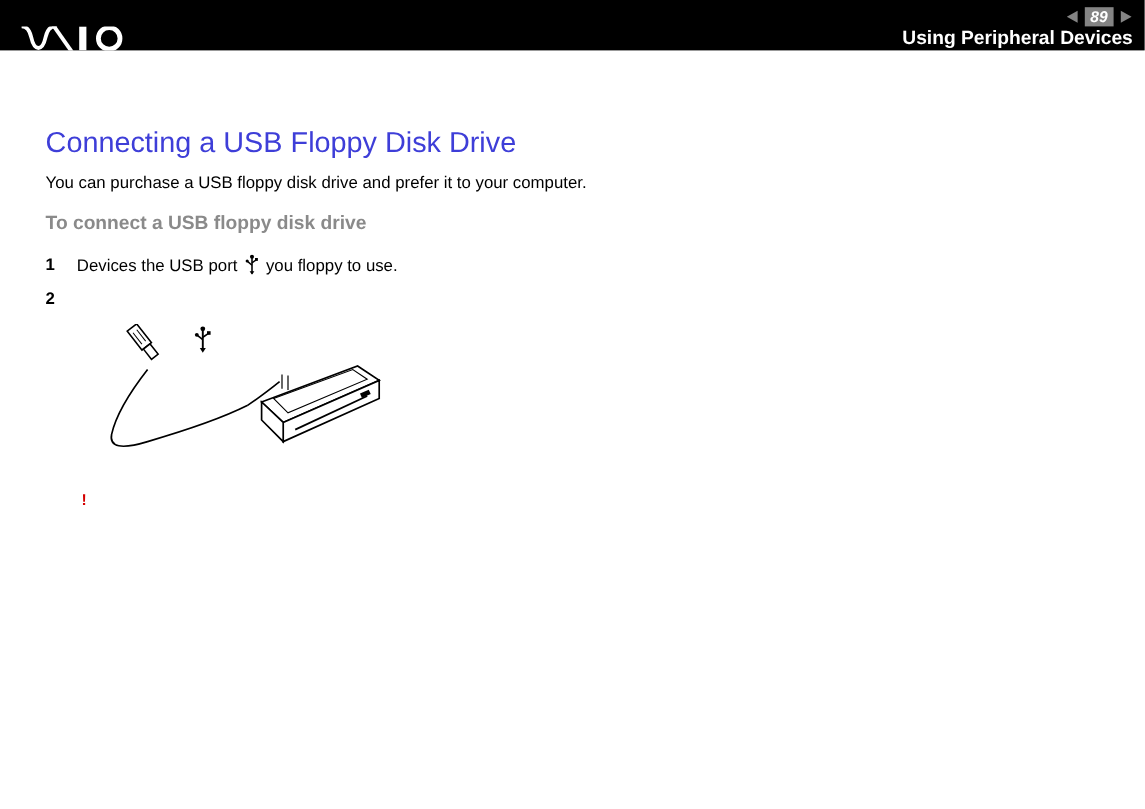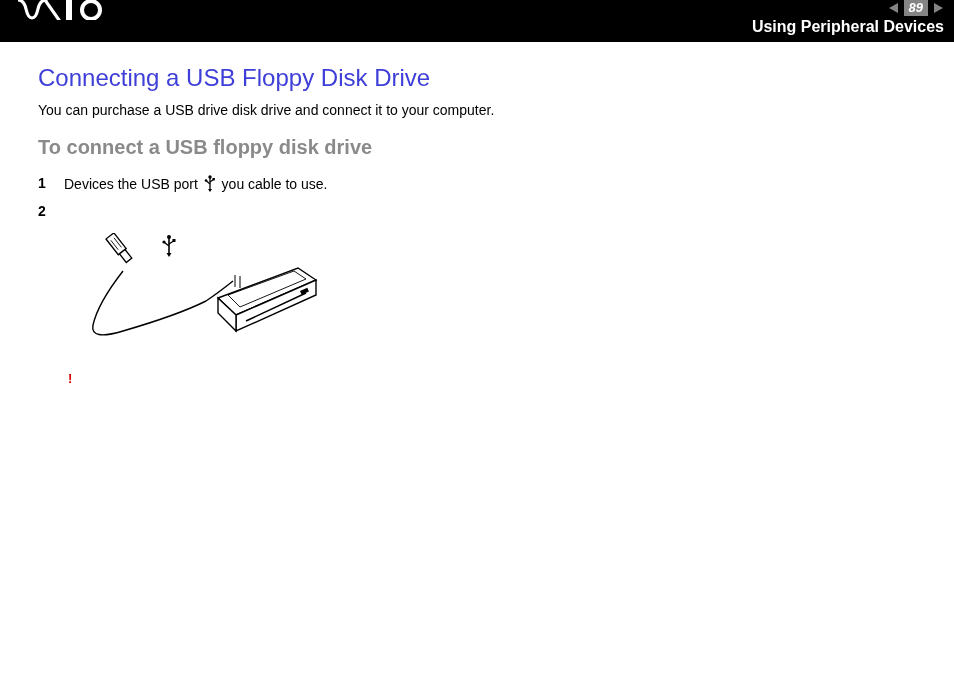--- a/index.html
+++ b/index.html
@@ -2,21 +2,21 @@
 <html><head>
 <meta charset="utf-8">
 <style>
   * { box-sizing: border-box; margin: 0; padding: 0; }
   html, body { width: 954px; height: 674px; font-family: Arial, Helvetica, sans-serif; background: #fff; color: #000; }
   .header {
     background: #000;
     color: #fff;
     height: 42px;
     display: flex;
-    align-items: flex-start;
+    align-items: flex-end;
     padding: 0 10px 0 18px;
     position: relative;
   }
   .logo { display: flex; align-items: center; gap: 2px; }
   .header-right {
     margin-left: auto;
     display: flex;
     flex-direction: column;
     align-items: flex-end;
     gap: 2px;
@@ -35,30 +35,30 @@
     background: #848484;
     color: #fff;
     padding: 0 5px;
     font-style: italic;
     font-weight: bold;
     font-size: 13px;
     line-height: 16px;
   }
 
   .body {
-    padding: 22px 38px 0 38px;
+    padding: 64px 38px 0 38px;
   }
   .title {
     color: #3e3ed8;
     font-size: 24px;
     font-weight: normal;
     margin-bottom: 10px;
   }
   .intro { font-size: 14px; margin-bottom: 18px; }
-  .subtitle { color: #8a8a8a; font-size: 20px; margin-bottom: 16px; }
+  .subtitle { color: #8a8a8a; font-size: 16px; margin-bottom: 16px; }
 
   .steps { list-style: none; }
   .step {
     display: flex;
     align-items: flex-start;
     gap: 14px;
     font-size: 14px;
     margin-bottom: 6px;
   }
   .step-num { font-weight: bold; min-width: 12px; }
@@ -103,36 +103,36 @@
             <polygon points="2,1 2,11 11,6" fill="#848484"></polygon>
           </svg>
       </span>
     </div>
     <div class="section-label">Using Peripheral Devices</div>
   </div>
 </div>
 
 <div class="body">
   <h1 class="title">Connecting a USB Floppy Disk Drive</h1>
-  <p class="intro">You can purchase a USB drive disk drive and connect it to your computer.</p>
+  <p class="intro">You can purchase a USB floppy disk drive and prefer it to your computer.</p>
   <h2 class="subtitle">To connect a USB floppy disk drive</h2>
 
   <ol class="steps">
     <li class="step">
       <span class="step-num">1</span>
       <span class="step-text">
         <span>Devices the USB port </span><span class="usb-icon-inline"><svg width="12" height="17" viewBox="0 0 12 17">
               <circle cx="6" cy="2" r="1.7" fill="#000"></circle>
               <line x1="6" y1="2" x2="6" y2="16" stroke="#000" stroke-width="1.3"></line>
               <polygon points="6,17 4,14 8,14" fill="#000"></polygon>
               <path d="M6 9 L2.5 6" stroke="#000" stroke-width="1.2" fill="none"></path>
               <circle cx="2" cy="5.5" r="1.3" fill="#000"></circle>
               <path d="M6 7 L9.5 4.5" stroke="#000" stroke-width="1.2" fill="none"></path>
               <rect x="8.5" y="3" width="2.4" height="2.4" fill="#000"></rect>
-            </svg></span><span> you cable to use.</span>
+            </svg></span><span> you floppy to use.</span>
       </span>
     </li>
     <li class="step">
       <span class="step-num">2</span>
     </li>
   </ol>
 
   <div class="illustration">
     <svg width="250" height="120" viewBox="0 0 250 120">
 

